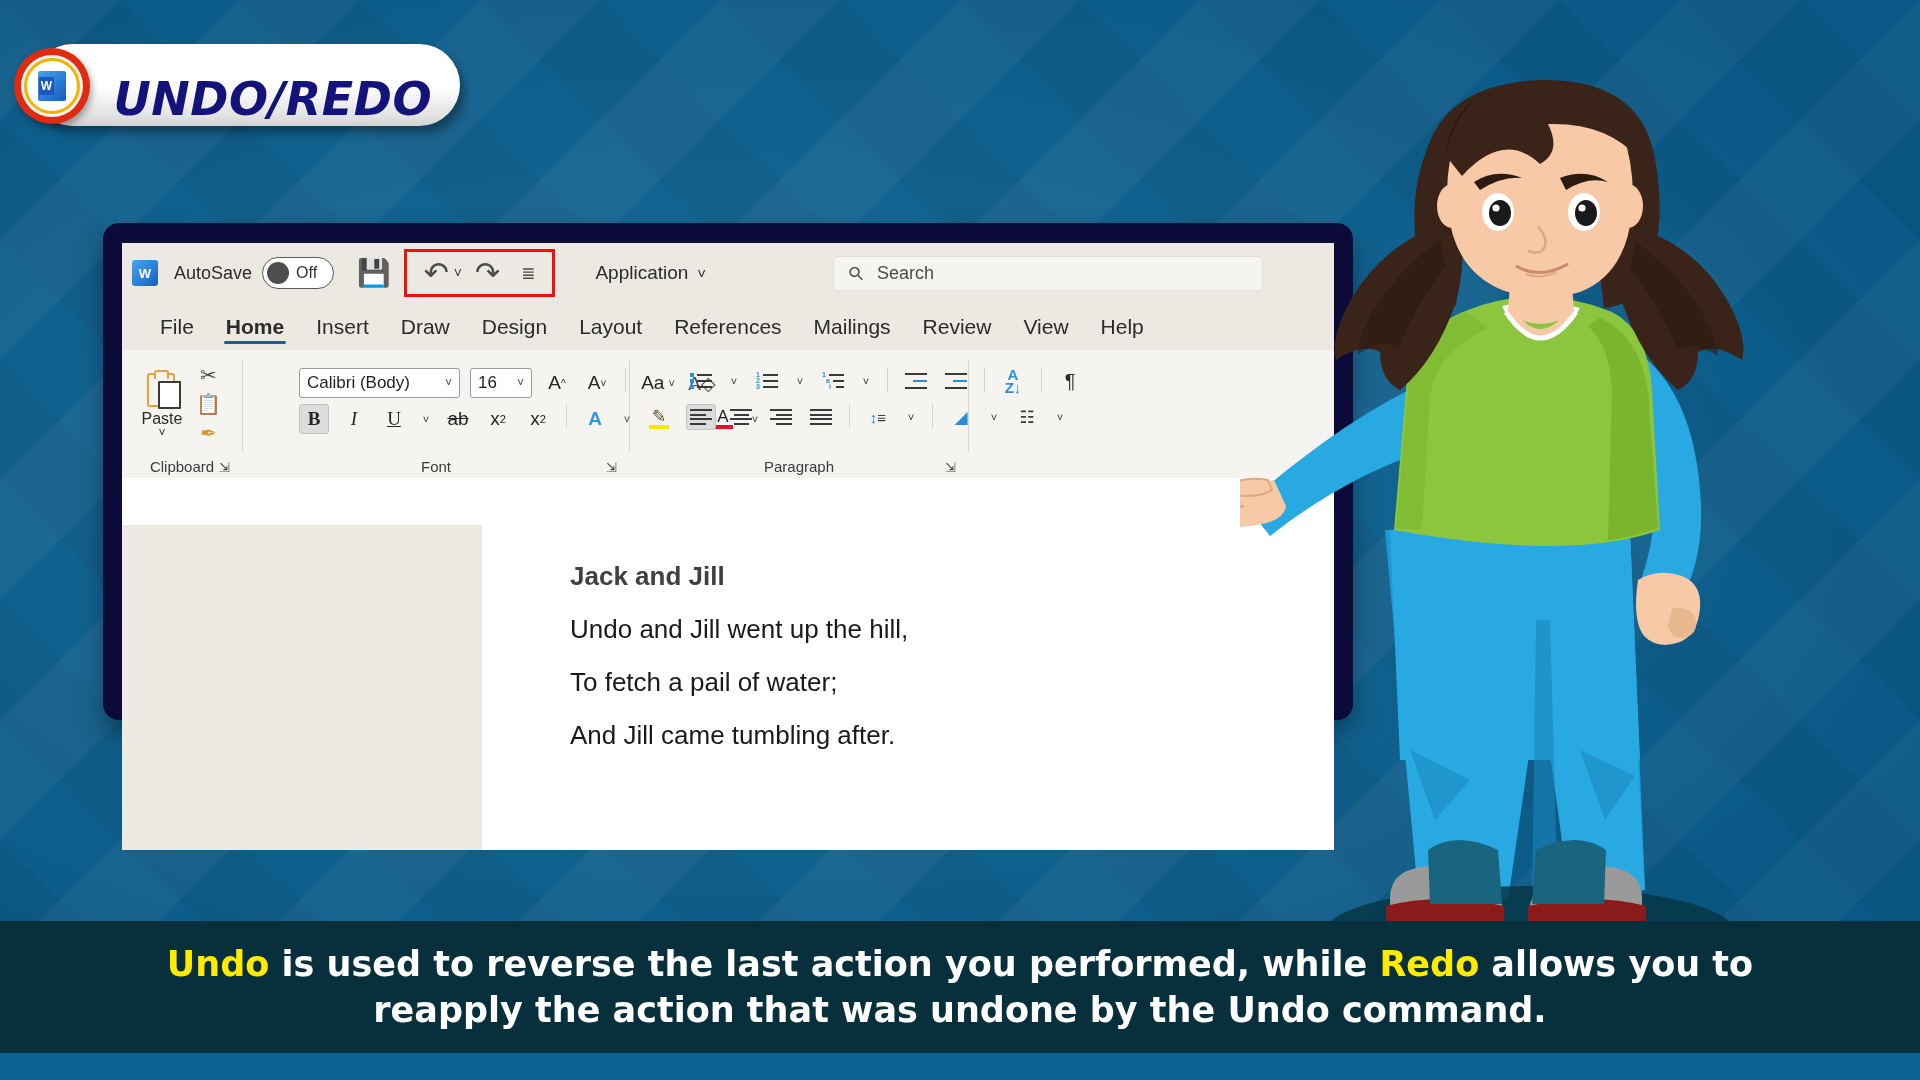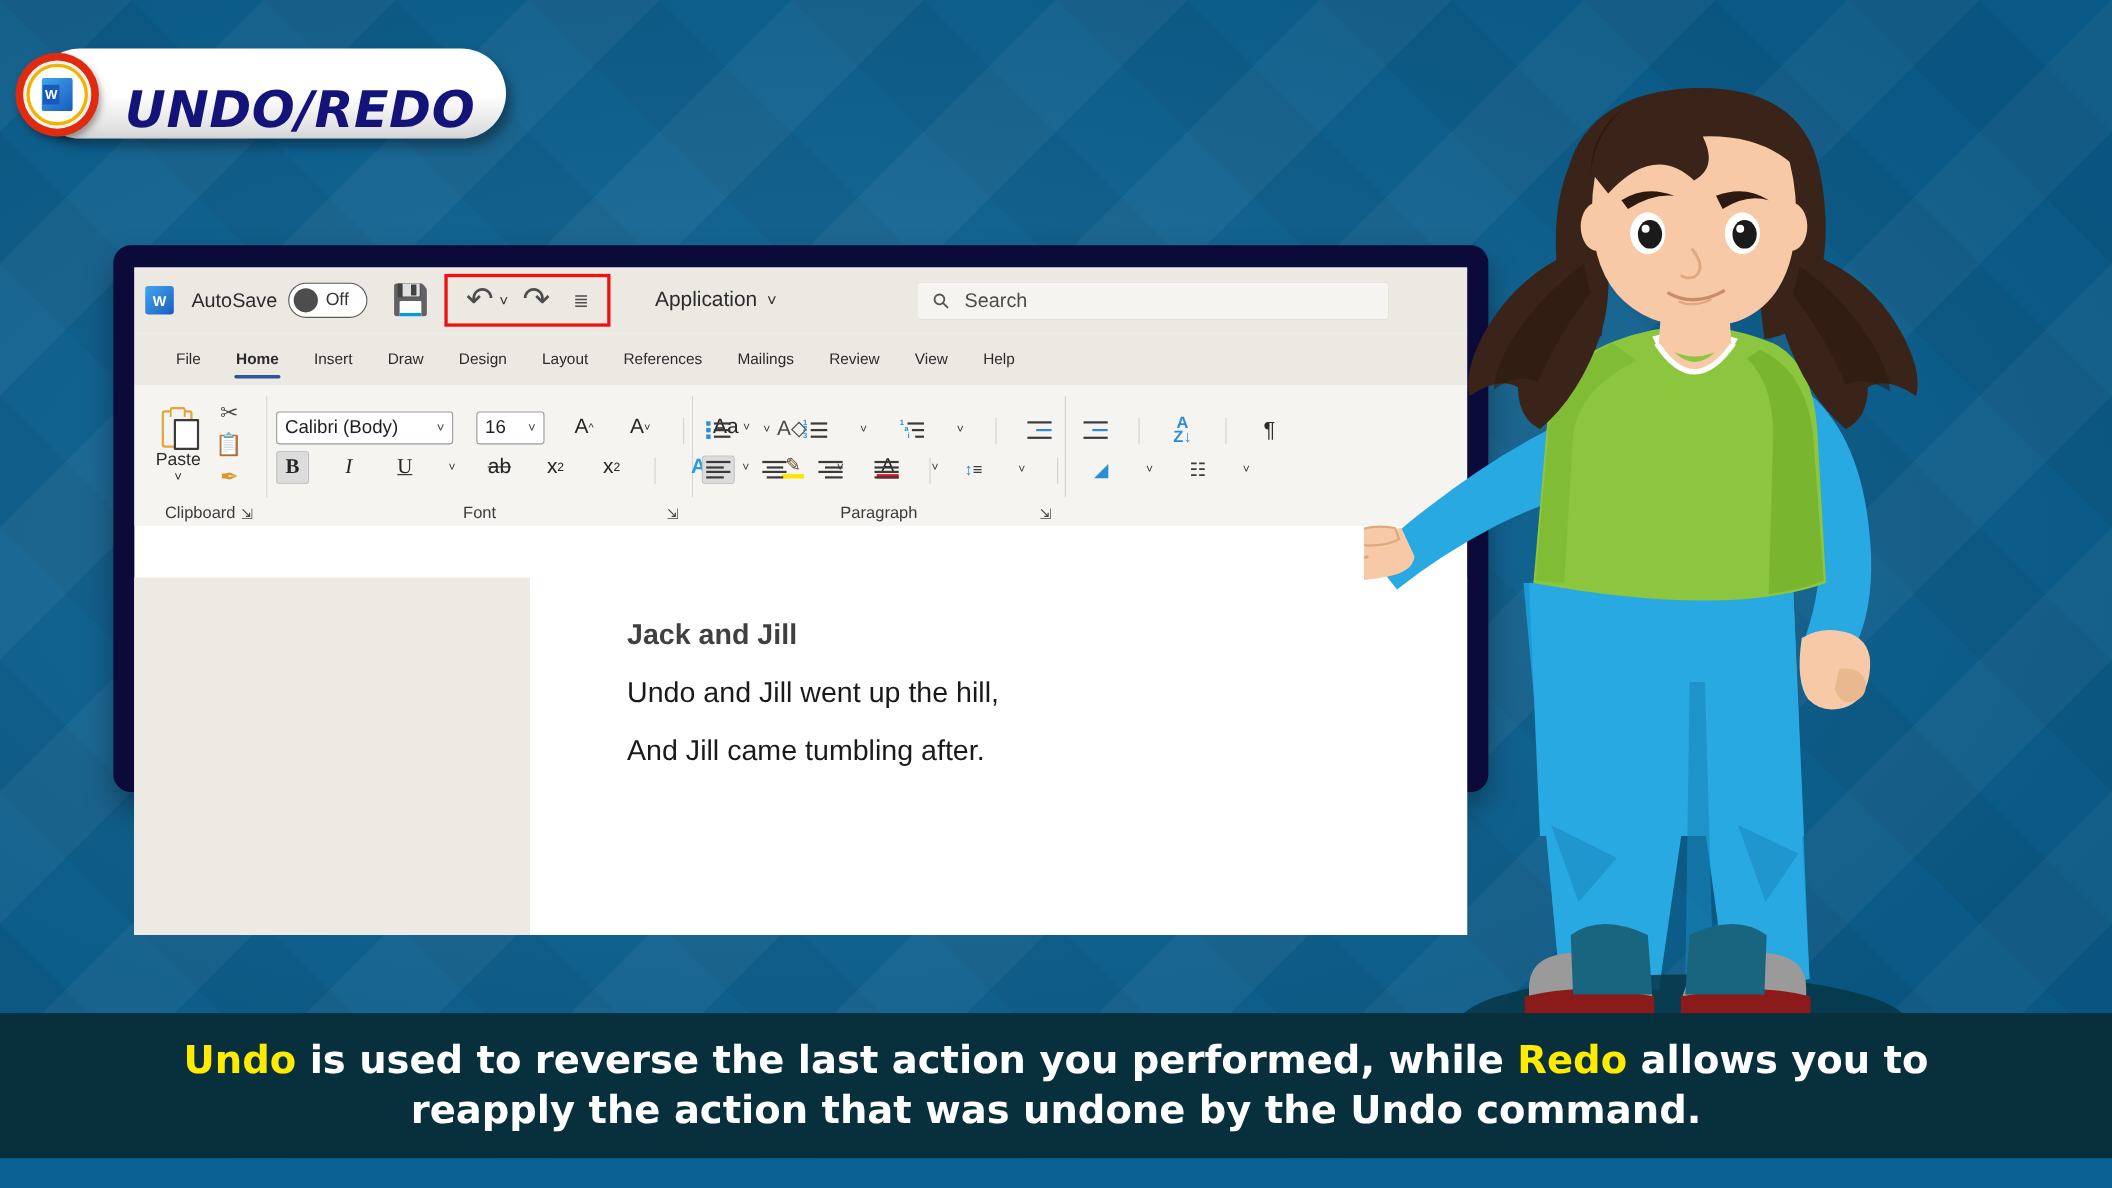--- a/index.html
+++ b/index.html
@@ -62,21 +62,21 @@
   .qat-ico{font-size:25px;color:#4d4d4d;margin:0 7px;line-height:1;}
   #save-ico{color:#b05bd0;font-size:27px;}
   #undo-redo-box{border:3.5px solid #ef1111;height:48px;display:flex;align-items:center;padding:0 10px;box-sizing:border-box;margin:0 6px;}
   #app-label{font-size:19px;color:#2b2b2b;margin-left:34px;display:flex;align-items:center;gap:9px;}
   #search-box{position:absolute;left:711px;top:13px;width:430px;height:35px;background:#f6f4f1;border-radius:4px;display:flex;align-items:center;padding-left:16px;box-sizing:border-box;gap:14px;box-shadow:inset 0 0 0 1px #e3dfd8;}
   #search-box .s-ico{font-size:19px;color:#555;transform:rotate(-45deg);}
   #search-ph{font-size:18px;color:#4b4b4b;}
 
   
   #ribbon-tabs{height:47px;background:#ece9e3;display:flex;align-items:center;padding-left:22px;gap:0;box-sizing:border-box;}
-  .rtab{font-size:14px;color:#2b2b2b;padding:0 16px;line-height:47px;position:relative;white-space:nowrap;}
+  .rtab{font-size:21px;color:#2b2b2b;padding:0 16px;line-height:47px;position:relative;white-space:nowrap;}
   .rtab.active{font-weight:bold;}
   .rtab.active:after{content:"";position:absolute;left:14px;right:14px;bottom:6px;height:3px;background:#2b579a;border-radius:2px;}
 
   
   #ribbon{height:128px;background:#f6f4f1;display:flex;align-items:stretch;padding:4px 0 0 0;box-sizing:border-box;position:relative;}
   .grp{display:flex;flex-direction:column;position:relative;padding:0 8px;box-sizing:border-box;}
   .grp-body{flex:1;display:flex;align-items:center;}
   .grp-label{height:24px;font-size:15px;color:#3b3b3b;display:flex;align-items:center;justify-content:center;position:relative;}
   .grp-sep{width:1px;background:#d8d4cd;margin:6px 0 26px 0;}
   .dlg{position:absolute;right:4px;bottom:3px;font-size:13px;color:#444;}
@@ -88,21 +88,21 @@
   .paste-board{position:absolute;left:2px;top:3px;width:24px;height:30px;border:2.4px solid #e2a33c;border-radius:3px;}
   .paste-clip{position:absolute;left:9px;top:0px;width:11px;height:7px;border:2.2px solid #e2a33c;border-bottom:none;border-radius:3px 3px 0 0;background:#f6f4f1;}
   .paste-doc{position:absolute;left:13px;top:11px;width:19px;height:24px;border:2.2px solid #3a3a3a;background:#fff;border-radius:1px;}
   .paste-word{font-size:16px;color:#2b2b2b;margin-top:2px;}
   .paste-chev{font-size:12px;color:#2b2b2b;line-height:10px;}
   #clip-col{display:flex;flex-direction:column;align-items:center;gap:5px;margin-left:2px;}
   .clip-ic{font-size:20px;color:#4a4a4a;height:24px;display:flex;align-items:center;}
 
   
   #grp-font{width:386px;}
-  .row{display:flex;align-items:flex-end;gap:21px;height:36px;}
+  .row{display:flex;align-items:flex-start;gap:10px;height:36px;margin-left:48px;}
   .combo{height:30px;border:1.3px solid #9a9a9a;border-radius:3px;background:#fff;display:flex;align-items:center;justify-content:space-between;padding:0 7px;box-sizing:border-box;font-size:17px;color:#1f1f1f;}
   #font-name-combo{width:161px;}
   #font-size-combo{width:62px;}
   .combo .cv{font-size:12px;color:#444;}
   .fbtn{min-width:30px;height:30px;display:flex;align-items:center;justify-content:center;font-size:19px;color:#252525;border-radius:3px;}
   .fbtn.on{background:#dcdcdc;border:1px solid #c3c3c3;box-sizing:border-box;}
   .vsep{width:1px;height:24px;background:#d5d1ca;margin:0 3px;}
   .mini-chev{font-size:11px;color:#333;}
 
   
@@ -449,20 +449,21 @@
     </div>
     <div class="grp-sep"></div>
 
   </div>
 
   <div id="doc-area">
     <div id="doc-margin"></div>
     <div id="doc-page">
       <div class="doc-h">Jack and Jill</div>
       <div class="doc-l">Undo and Jill went up the hill,</div>
+      <div class="doc-l">To fetch a pail of water;</div>
       <div class="doc-l">And Jill came tumbling after.</div>
     </div>
 
   </div>
 </div>
 
 <div id="character">
 <svg width="680" height="1020" viewBox="0 0 680 1020" xmlns="http://www.w3.org/2000/svg">
 
   <path d="M145 470 L390 470 L405 830 L330 840 L300 600 L268 840 L178 832 Z" fill="#1a9ad8"></path>

